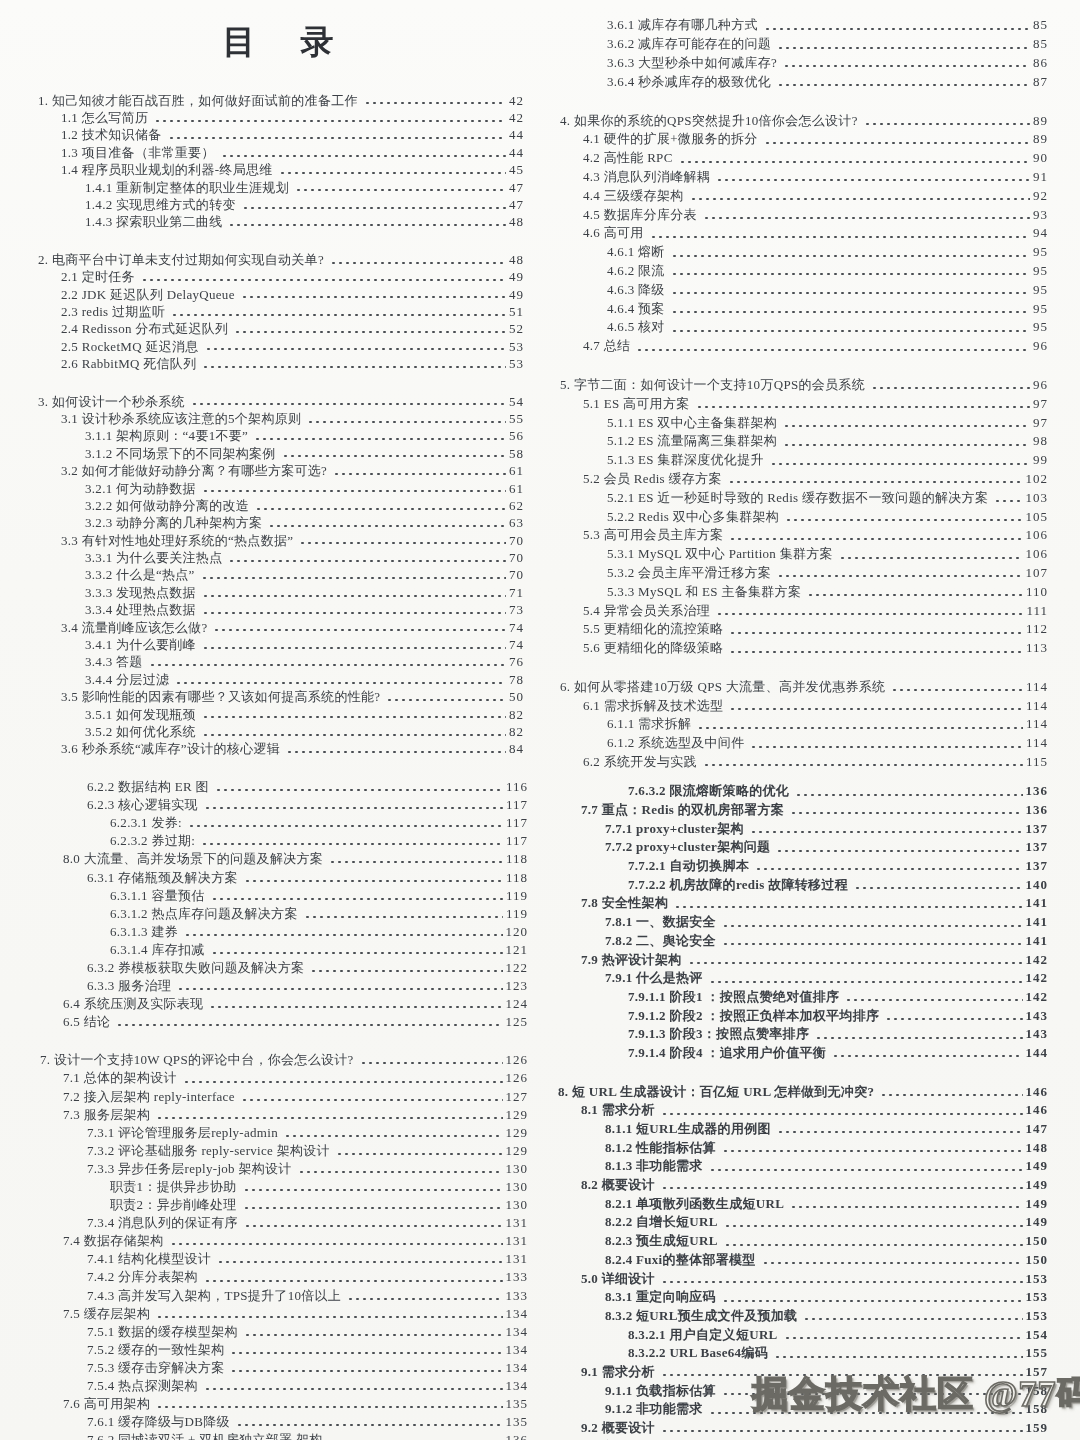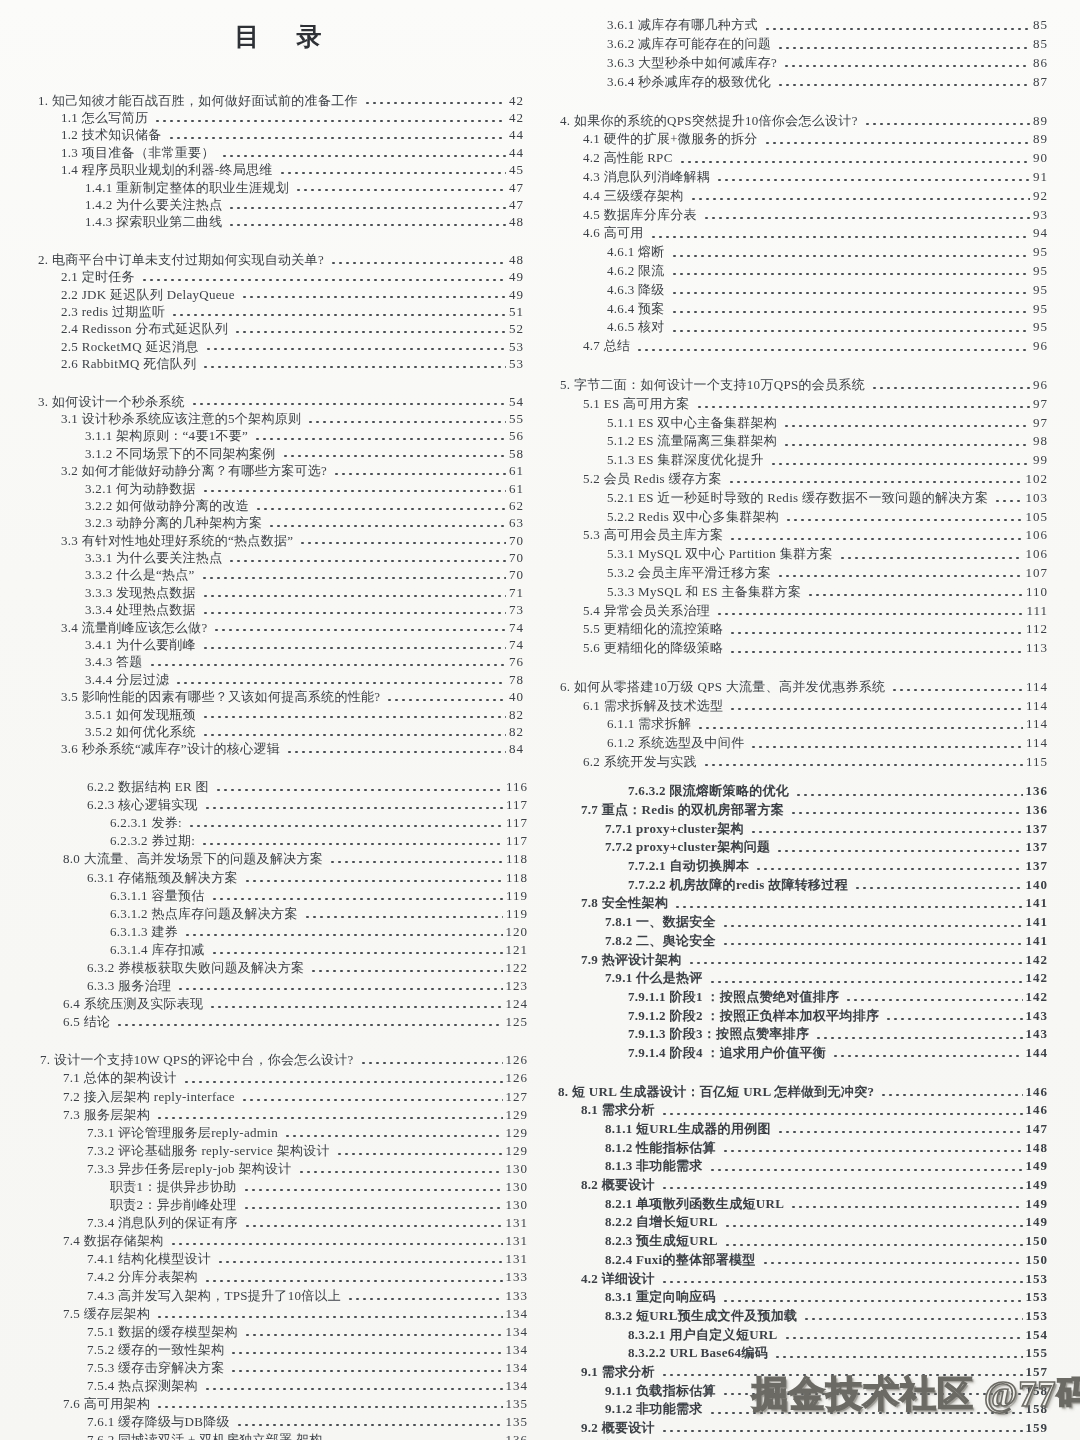--- a/index.html
+++ b/index.html
@@ -9,21 +9,21 @@
     font-family:"Liberation Serif","DejaVu Serif",serif;
     overflow:hidden;
   }
   #page{
     position:relative;width:1080px;height:1440px;
     background:linear-gradient(180deg,#fbfbf9 0%,#f8f8f5 40%,#f6f6f3 100%);
     color:var(--text,#3c4046);
   }
   #toc-title{
     position:absolute;left:38px;top:20px;width:486px;
-    text-align:center;font-size:25px;font-weight:bold;
+    text-align:center;font-size:33px;font-weight:bold;
     letter-spacing:6px;color:#2e3136;
   }
   .block{position:absolute;font-size:13px;}
   #blk-tl{left:38px;top:72px;width:486px;}
   #blk-tr{left:560px;top:16px;width:488px;}
   #blk-bl{left:40px;top:778px;width:488px;}
   #blk-br{left:558px;top:782px;width:490px;font-weight:bold;}
   #blk-tl .row{height:17.4px;}
   #blk-tr .row{height:18.8px;}
   #blk-bl .row{height:18.1px;}
@@ -80,21 +80,21 @@
         <span class="t">1.4 程序员职业规划的利器-终局思维</span>
         <span class="leader"></span>
         <span class="pg">45</span>
       </div>
       <div class="row indent-2">
         <span class="t">1.4.1 重新制定整体的职业生涯规划</span>
         <span class="leader"></span>
         <span class="pg">47</span>
       </div>
       <div class="row indent-2">
-        <span class="t">1.4.2 为什么要关注热点</span>
+        <span class="t">1.4.2 实现思维方式的转变</span>
         <span class="leader"></span>
         <span class="pg">47</span>
       </div>
       <div class="row indent-2">
         <span class="t">1.4.3 探索职业第二曲线</span>
         <span class="leader"></span>
         <span class="pg">48</span>
       </div>
       <div class="row indent-0">
         <span class="t">2. 电商平台中订单未支付过期如何实现自动关单?</span>
@@ -212,21 +212,21 @@
         <span class="pg">76</span>
       </div>
       <div class="row indent-2">
         <span class="t">3.4.4 分层过滤</span>
         <span class="leader"></span>
         <span class="pg">78</span>
       </div>
       <div class="row indent-1">
         <span class="t">3.5 影响性能的因素有哪些？又该如何提高系统的性能?</span>
         <span class="leader"></span>
-        <span class="pg">40</span>
+        <span class="pg">50</span>
       </div>
       <div class="row indent-2">
         <span class="t">3.5.1 如何发现瓶颈</span>
         <span class="leader"></span>
         <span class="pg">82</span>
       </div>
       <div class="row indent-2">
         <span class="t">3.5.2 如何优化系统</span>
         <span class="leader"></span>
         <span class="pg">82</span>
@@ -736,21 +736,21 @@
         <span class="t">8.2.3 预生成短URL</span>
         <span class="leader"></span>
         <span class="pg">150</span>
       </div>
       <div class="row indent-2">
         <span class="t">8.2.4 Fuxi的整体部署模型</span>
         <span class="leader"></span>
         <span class="pg">150</span>
       </div>
       <div class="row indent-1">
-        <span class="t">4.2 详细设计</span>
+        <span class="t">5.0 详细设计</span>
         <span class="leader"></span>
         <span class="pg">153</span>
       </div>
       <div class="row indent-2">
         <span class="t">8.3.1 重定向响应码</span>
         <span class="leader"></span>
         <span class="pg">153</span>
       </div>
       <div class="row indent-2">
         <span class="t">8.3.2 短URL预生成文件及预加载</span>

